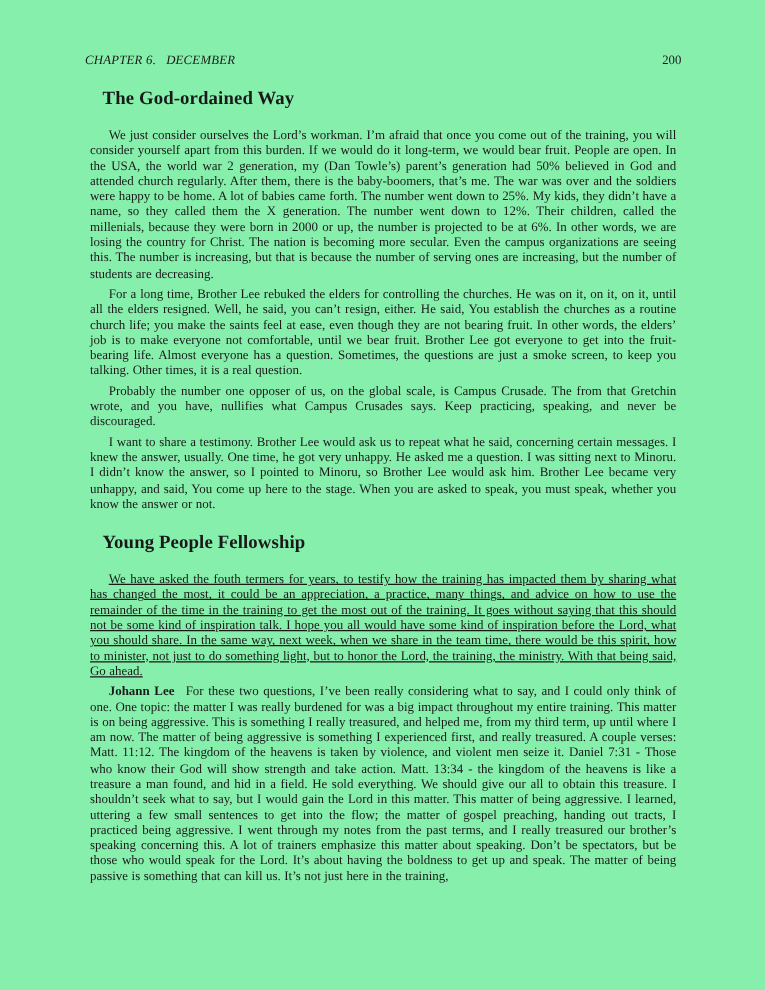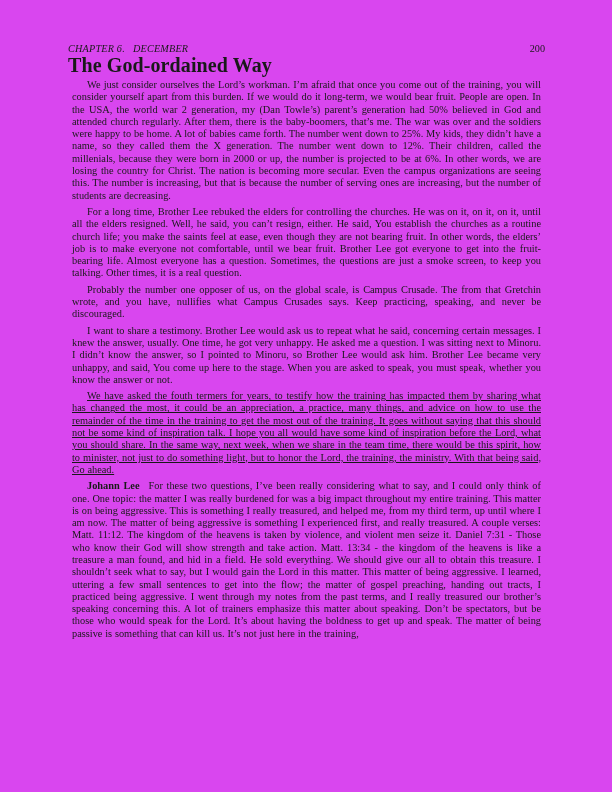--- a/index.html
+++ b/index.html
@@ -4,21 +4,21 @@
 <style>
   html, body {
     margin: 0;
     padding: 0;
     background: #ffffff;
   }
   .page {
     position: relative;
     width: 612px;
     height: 792px;
-    background: #d946ef;
+    background: #86efac;
     color: #191919;
     font-family: "Liberation Serif", "DejaVu Serif", serif;
     box-sizing: border-box;
     padding: 43px 67px 0 68px;
     overflow: hidden;
   }
   .running-header {
     display: flex;
     justify-content: space-between;
     align-items: baseline;
@@ -29,24 +29,24 @@
     font-style: italic;
     letter-spacing: 0.2px;
   }
   .rh-chapter-title {
     margin-left: 8px;
   }
   .rh-right {
     font-style: normal;
   }
   h1.sec {
-    font-size: 20px;
+    font-size: 15px;
     line-height: 20px;
     font-weight: bold;
-    margin: 0;
+    margin: 14px;
     letter-spacing: 0.1px;
   }
   .sec1 { margin-top: 9px; }
   .sec2 { margin-top: 10px; }
   p.body {
     font-size: 10.35px;
     line-height: 12.3px;
     text-align: justify;
     text-indent: 15px;
     margin: 4px;
@@ -78,20 +78,21 @@
   <h1 class="sec sec1">The God-ordained Way</h1>
 
   <p class="body p1">We just consider ourselves the Lord’s workman. I’m afraid that once you come out of the training, you will consider yourself apart from this burden. If we would do it long-term, we would bear fruit. People are open. In the USA, the world war 2 generation, my (Dan Towle’s) parent’s generation had 50% believed in God and attended church regularly. After them, there is the baby-boomers, that’s me. The war was over and the soldiers were happy to be home. A lot of babies came forth. The number went down to 25%. My kids, they didn’t have a name, so they called them the X generation. The number went down to 12%. Their children, called the millenials, because they were born in 2000 or up, the number is projected to be at 6%. In other words, we are losing the country for Christ. The nation is becoming more secular. Even the campus organizations are seeing this. The number is increasing, but that is because the number of serving ones are increasing, but the number of students are decreasing.</p>
 
   <p class="body p2">For a long time, Brother Lee rebuked the elders for controlling the churches. He was on it, on it, on it, until all the elders resigned. Well, he said, you can’t resign, either. He said, You establish the churches as a routine church life; you make the saints feel at ease, even though they are not bearing fruit. In other words, the elders’ job is to make everyone not comfortable, until we bear fruit. Brother Lee got everyone to get into the fruit-bearing life. Almost everyone has a question. Sometimes, the questions are just a smoke screen, to keep you talking. Other times, it is a real question.</p>
 
   <p class="body p3">Probably the number one opposer of us, on the global scale, is Campus Crusade. The from that Gretchin wrote, and you have, nullifies what Campus Crusades says. Keep practicing, speaking, and never be discouraged.</p>
 
   <p class="body p4">I want to share a testimony. Brother Lee would ask us to repeat what he said, concerning certain messages. I knew the answer, usually. One time, he got very unhappy. He asked me a question. I was sitting next to Minoru. I didn’t know the answer, so I pointed to Minoru, so Brother Lee would ask him. Brother Lee became very unhappy, and said, You come up here to the stage. When you are asked to speak, you must speak, whether you know the answer or not.</p>
 
+  <h1 class="sec sec2">Young People Fellowship</h1>
 
   <p class="body p5">We have asked the fouth termers for years, to testify how the training has impacted them by sharing what has changed the most, it could be an appreciation, a practice, many things, and advice on how to use the remainder of the time in the training to get the most out of the training. It goes without saying that this should not be some kind of inspiration talk. I hope you all would have some kind of inspiration before the Lord, what you should share. In the same way, next week, when we share in the team time, there would be this spirit, how to minister, not just to do something light, but to honor the Lord, the training, the ministry. With that being said, Go ahead.</p>
 
   <p class="body p6">
     <span class="speaker">Johann Lee</span><span>For these two questions, I’ve been really considering what to say, and I could only think of one. One topic: the matter I was really burdened for was a big impact throughout my entire training. This matter is on being aggressive. This is something I really treasured, and helped me, from my third term, up until where I am now. The matter of being aggressive is something I experienced first, and really treasured. A couple verses: Matt. 11:12. The kingdom of the heavens is taken by violence, and violent men seize it. Daniel 7:31 - Those who know their God will show strength and take action. Matt. 13:34 - the kingdom of the heavens is like a treasure a man found, and hid in a field. He sold everything. We should give our all to obtain this treasure. I shouldn’t seek what to say, but I would gain the Lord in this matter. This matter of being aggressive. I learned, uttering a few small sentences to get into the flow; the matter of gospel preaching, handing out tracts, I practiced being aggressive. I went through my notes from the past terms, and I really treasured our brother’s speaking concerning this. A lot of trainers emphasize this matter about speaking. Don’t be spectators, but be those who would speak for the Lord. It’s about having the boldness to get up and speak. The matter of being passive is something that can kill us. It’s not just here in the training,</span>
   </p>
 
 </div>
 
 </body></html>

